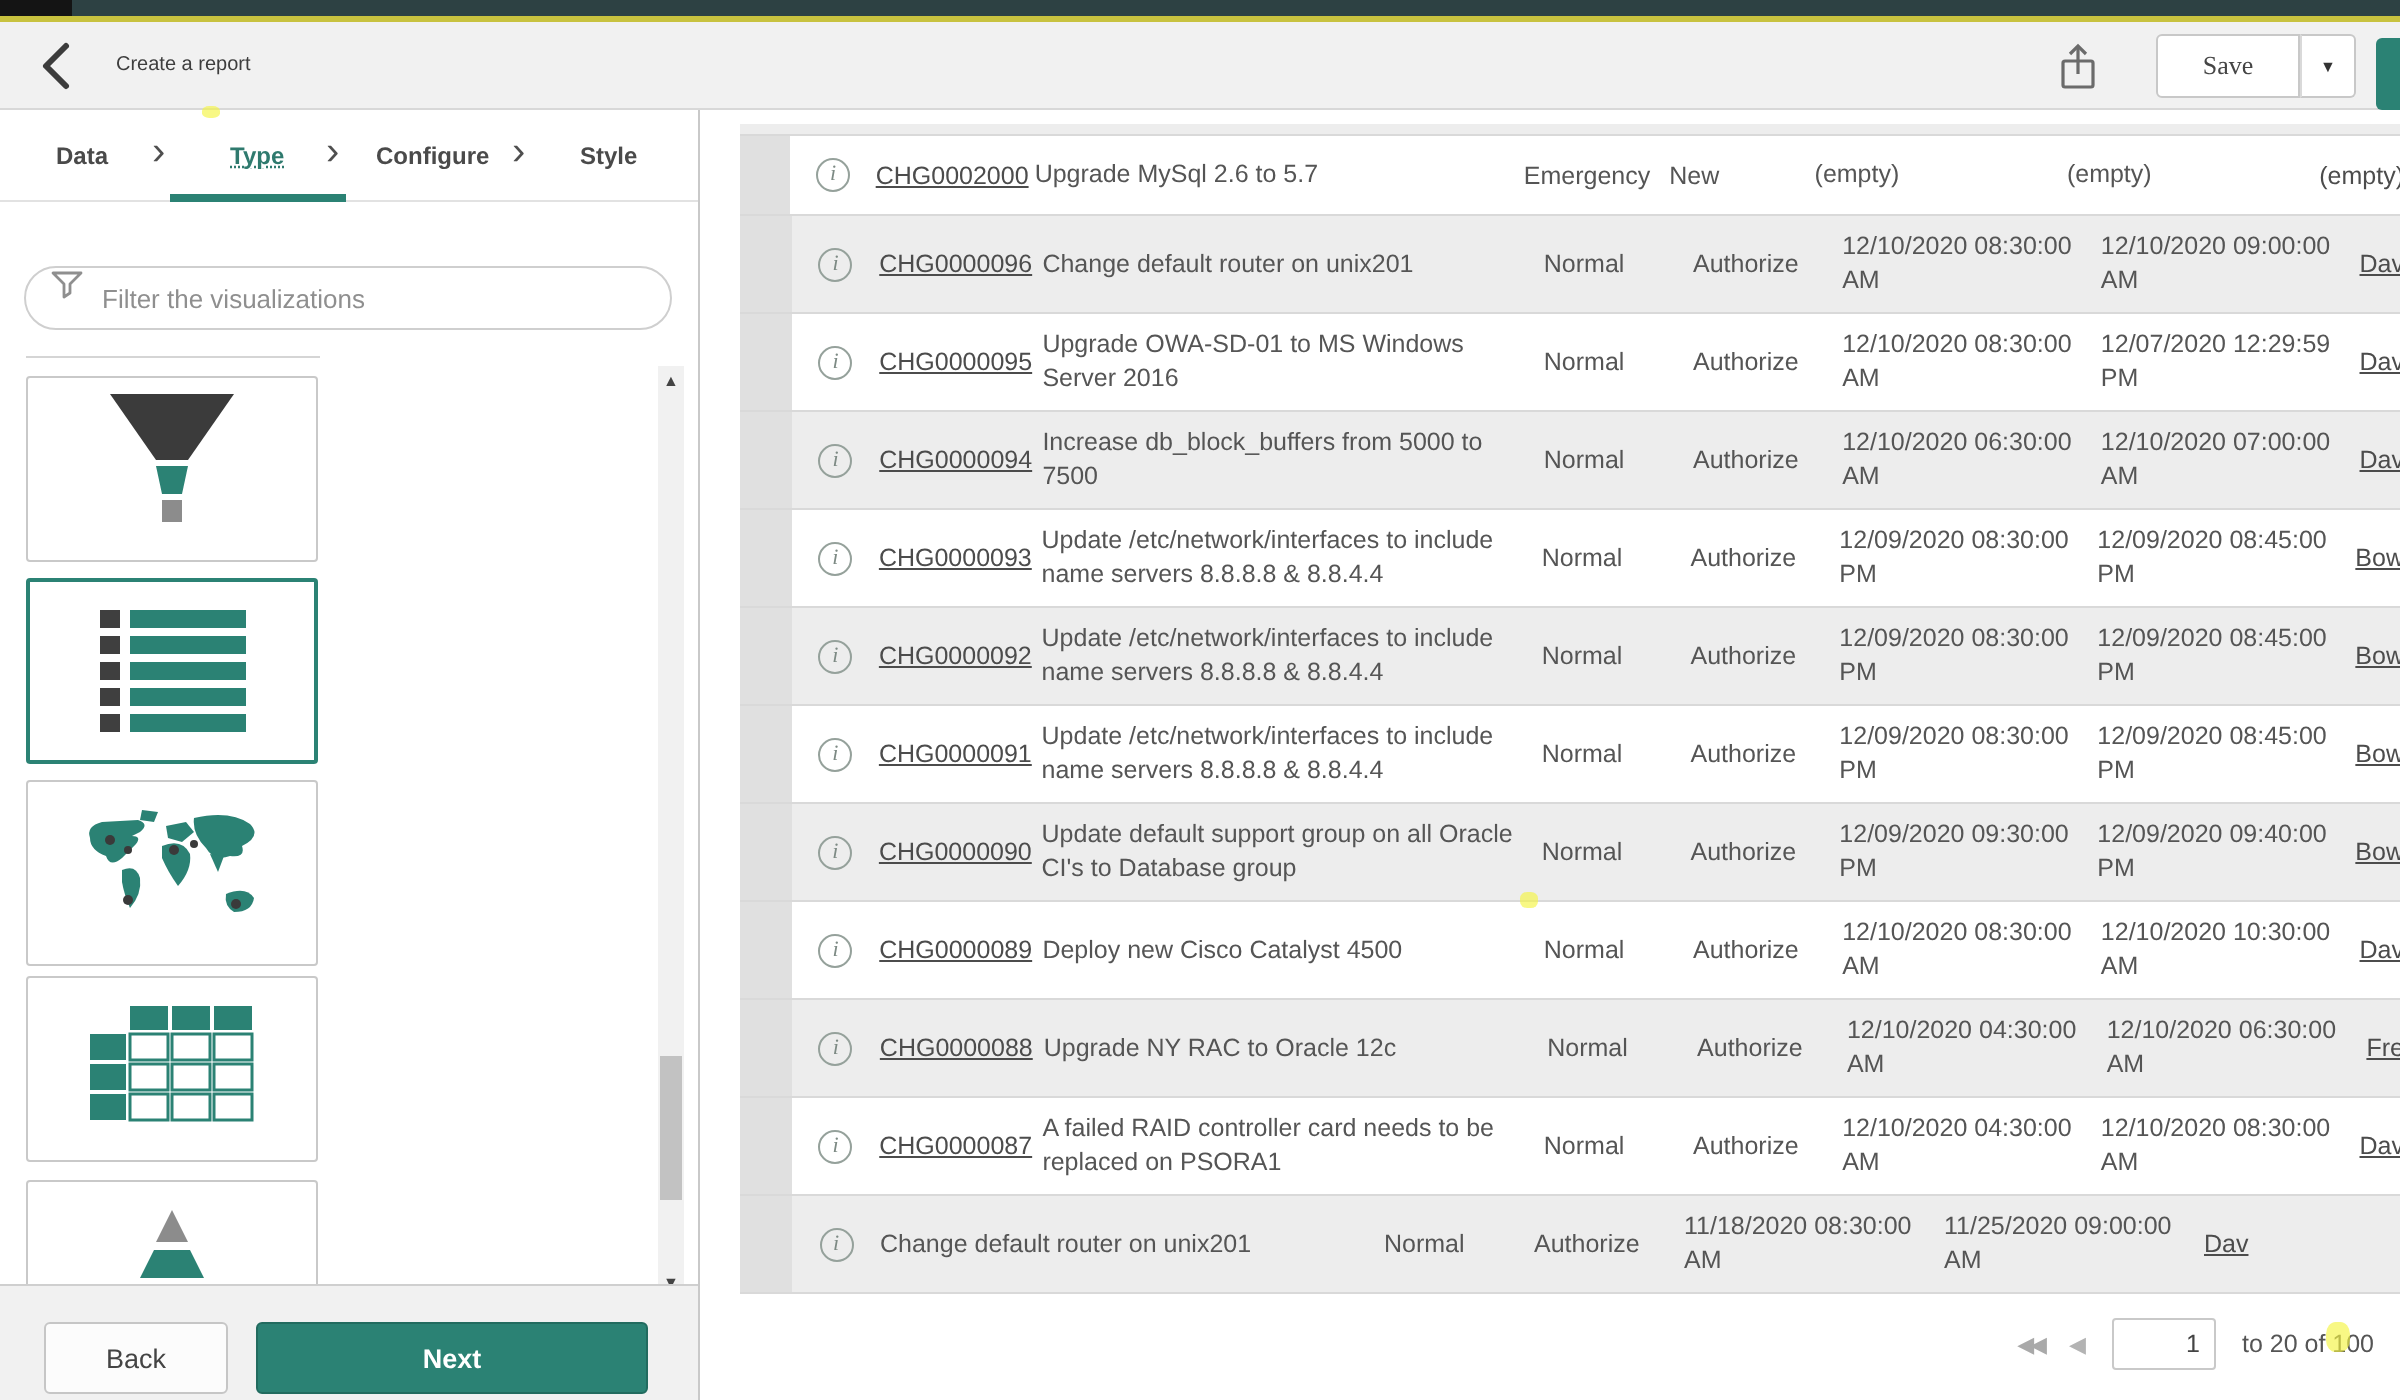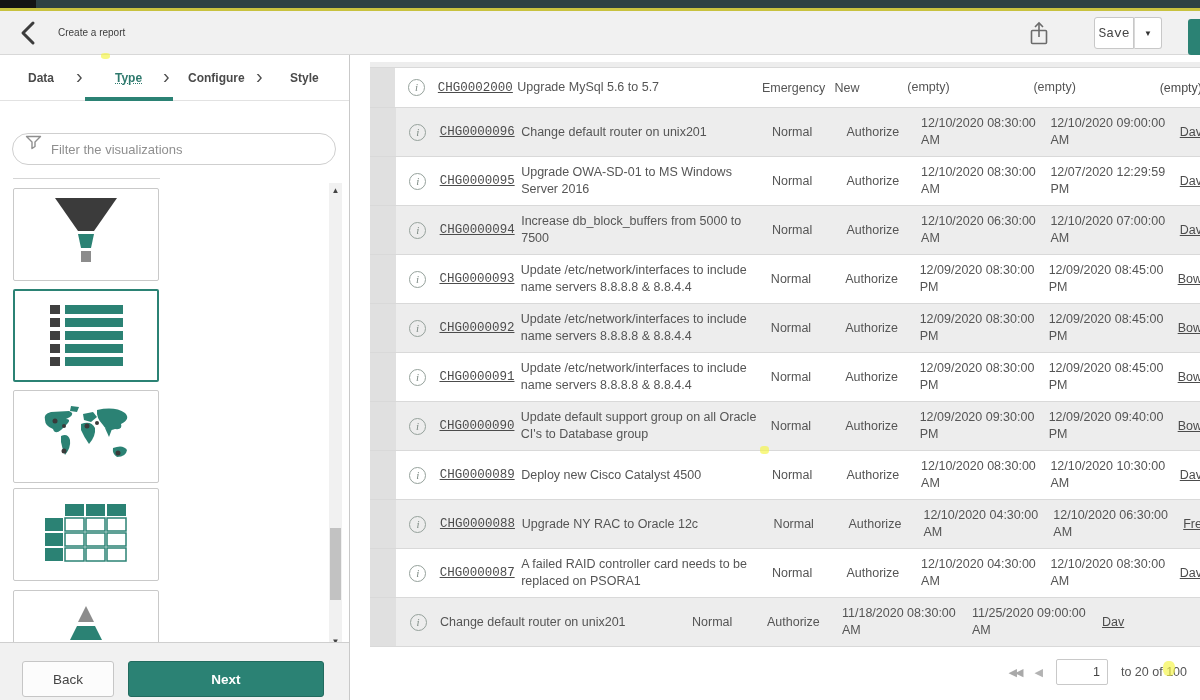--- a/index.html
+++ b/index.html
@@ -11,22 +11,22 @@
   
   .topbar { position:absolute; top:0; left:0; width:1200px; height:8px; background:#2d4143; }
   .topbar-corner { position:absolute; left:0; top:0; width:36px; height:8px; background:#141414; }
   .topline { position:absolute; top:8px; left:0; width:1200px; height:3px; background:#c8c23f; }
   .appheader { position:absolute; top:11px; left:0; width:1200px; height:44px;
     background:#f1f1f1; border-bottom:1px solid #d8d8d8; }
   .back-btn { position:absolute; left:16px; top:9px; width:24px; height:26px; cursor:pointer; background:none; border:none; }
   .page-title { position:absolute; left:58px; top:12px; font-size:10px; color:#3d3d3d; line-height:20px; }
   .share-btn { position:absolute; left:1026px; top:10px; width:26px; height:28px; background:none; border:none; cursor:pointer; }
   .save-split { position:absolute; left:1078px; top:6px; height:32px; display:flex; }
-  .save-btn { width:40px; height:32px; background:#fff; border:1px solid #c8c8c8;
-    border-radius:3px 0 0 3px; font-size:13px; color:#454545; font-family:Liberation Mono, monospace; cursor:pointer;margin-left:16px; }
+  .save-btn { width:72px; height:32px; background:#fff; border:1px solid #c8c8c8;
+    border-radius:3px 0 0 3px; font-size:13px; color:#454545; font-family:Liberation Serif, serif; cursor:pointer; }
   .save-caret { width:28px; height:32px; background:#fff; border:1px solid #c8c8c8; border-left:1px solid #d9d9d9;
     border-radius:0 3px 3px 0; font-size:8px; color:#333; font-family:inherit; cursor:pointer; }
   .edge-btn { position:absolute; left:1188px; top:8px; width:14px; height:36px;
     background:#2b8274; border:none; border-radius:3px 0 0 3px; cursor:pointer; }
 
   
   .panel { position:absolute; left:0; top:55px; width:350px; bottom:0;
     background:#fff; border-right:1px solid #c9c9c9; }
   .tabbar { position:absolute; top:0; left:0; right:0; height:46px; border-bottom:1px solid #e2e2e2; }
   .tab { position:absolute; top:0; height:46px; line-height:46px; font-size:12px;
@@ -74,21 +74,21 @@
   .table-sliver { height:6px; background:#ededed; border-bottom:1px solid #d9d9d9; }
   .t-row { display:flex; align-items:stretch; border-bottom:1px solid #d9d9d9; height:49px; }
   .t-row.row-first { height:40px; }
   .row-white { background:#fff; } .row-gray { background:#ededed; }
   .cell { display:flex; align-items:center; font-size:12.5px; color:#555; }
   .cell.strip  { width:26px; background:#e0e0e0; }
   .cell.info-c { width:44px; justify-content:center; }
   .info-icon { display:block; width:17px; height:17px; border:1px solid #95a19b; border-radius:50%;
     color:#7d8a84; font-size:11px; line-height:15px; text-align:center; font-style:italic;
     font-family:"Liberation Serif", serif; cursor:pointer; }
-  .cell.id-c    { width:82px;font-family:Liberation Mono, monospace; }
+  .cell.id-c    { width:82px; }
   .cell.desc-c  { width:252px; padding-right:12px; line-height:1.35; }
   .cell.pri-c   { width:75px; }
   .cell.state-c { width:75px; }
   .cell.date-c  { width:130px; padding-right:6px; line-height:1.35; }
   .cell.asg-c   { flex:1; white-space:nowrap; overflow:visible; }
   .rec-link, .asg-link { color:#4c4c4c; text-decoration:underline; cursor:pointer; }
   .asg-link.plain { text-decoration:none; cursor:default; }
 
   .pagination { position:absolute; right:13px; top:603px; height:28px;
     display:flex; align-items:center; gap:13px; font-size:12.5px; color:#555; }
@@ -269,21 +269,21 @@
     <div class="table-sliver"></div>
     <div>
   <div class="t-row row-white row-first">
     <div class="cell strip"></div>
     <div class="cell info-c">
             <span class="info-icon">i</span>
           </div>
     <div class="cell id-c">
             <a class="rec-link">CHG0002000</a>
           </div>
-    <div class="cell desc-c">Upgrade MySql 5.6 to 5.7</div>
+    <div class="cell desc-c">Upgrade MySql 2.6 to 5.7</div>
     <div class="cell pri-c">Emergency</div>
     <div class="cell state-c">New</div>
     <div class="cell date-c">(empty)</div>
     <div class="cell date-c">(empty)</div>
     <div class="cell asg-c">
             <a class="asg-link plain">(empty)</a>
           </div>
   </div>
 
   <div class="t-row row-gray">

